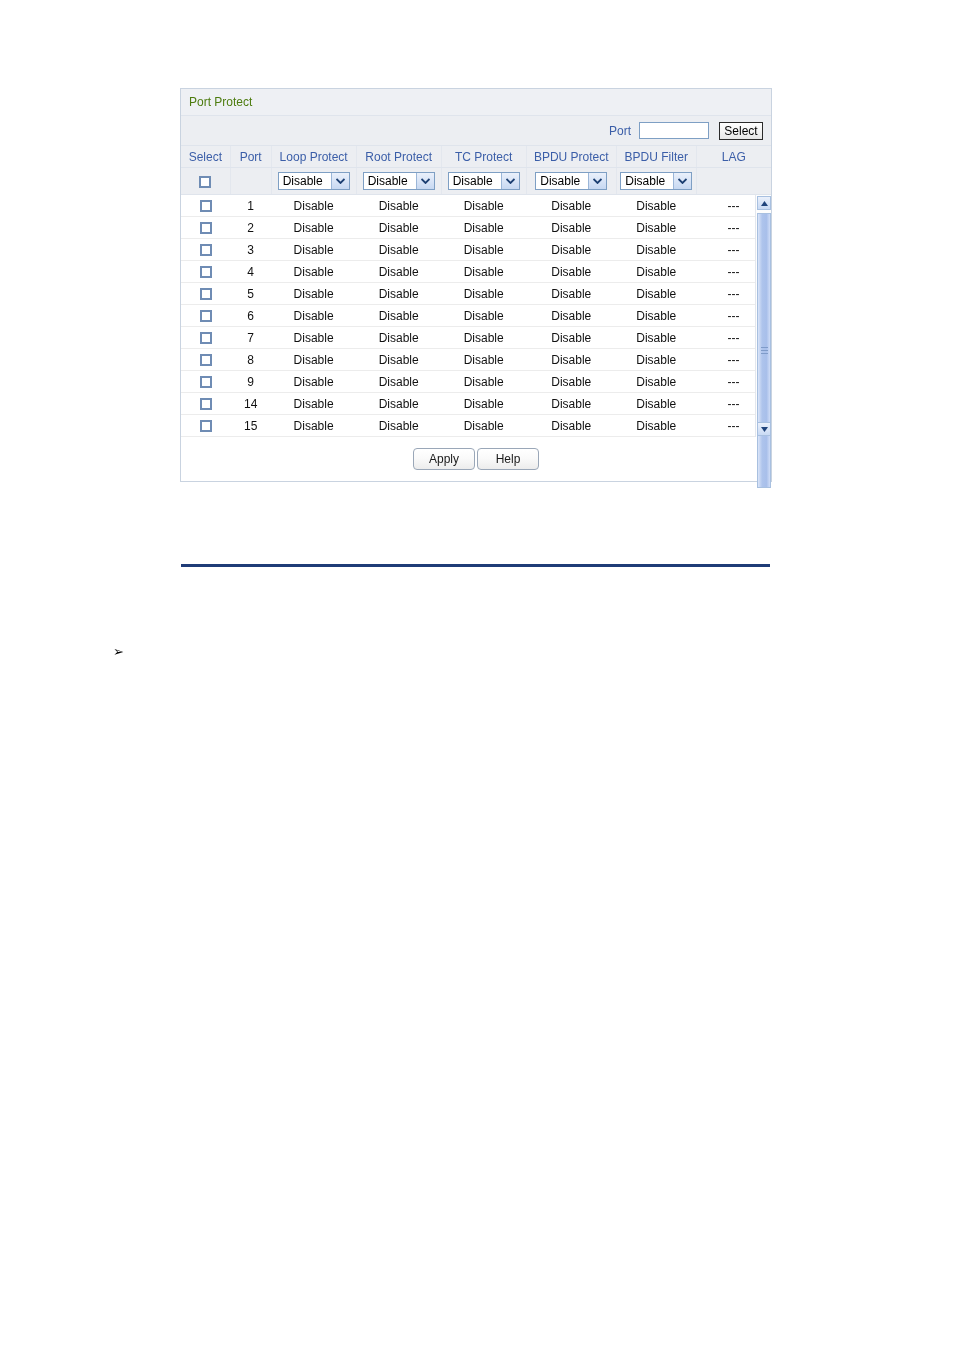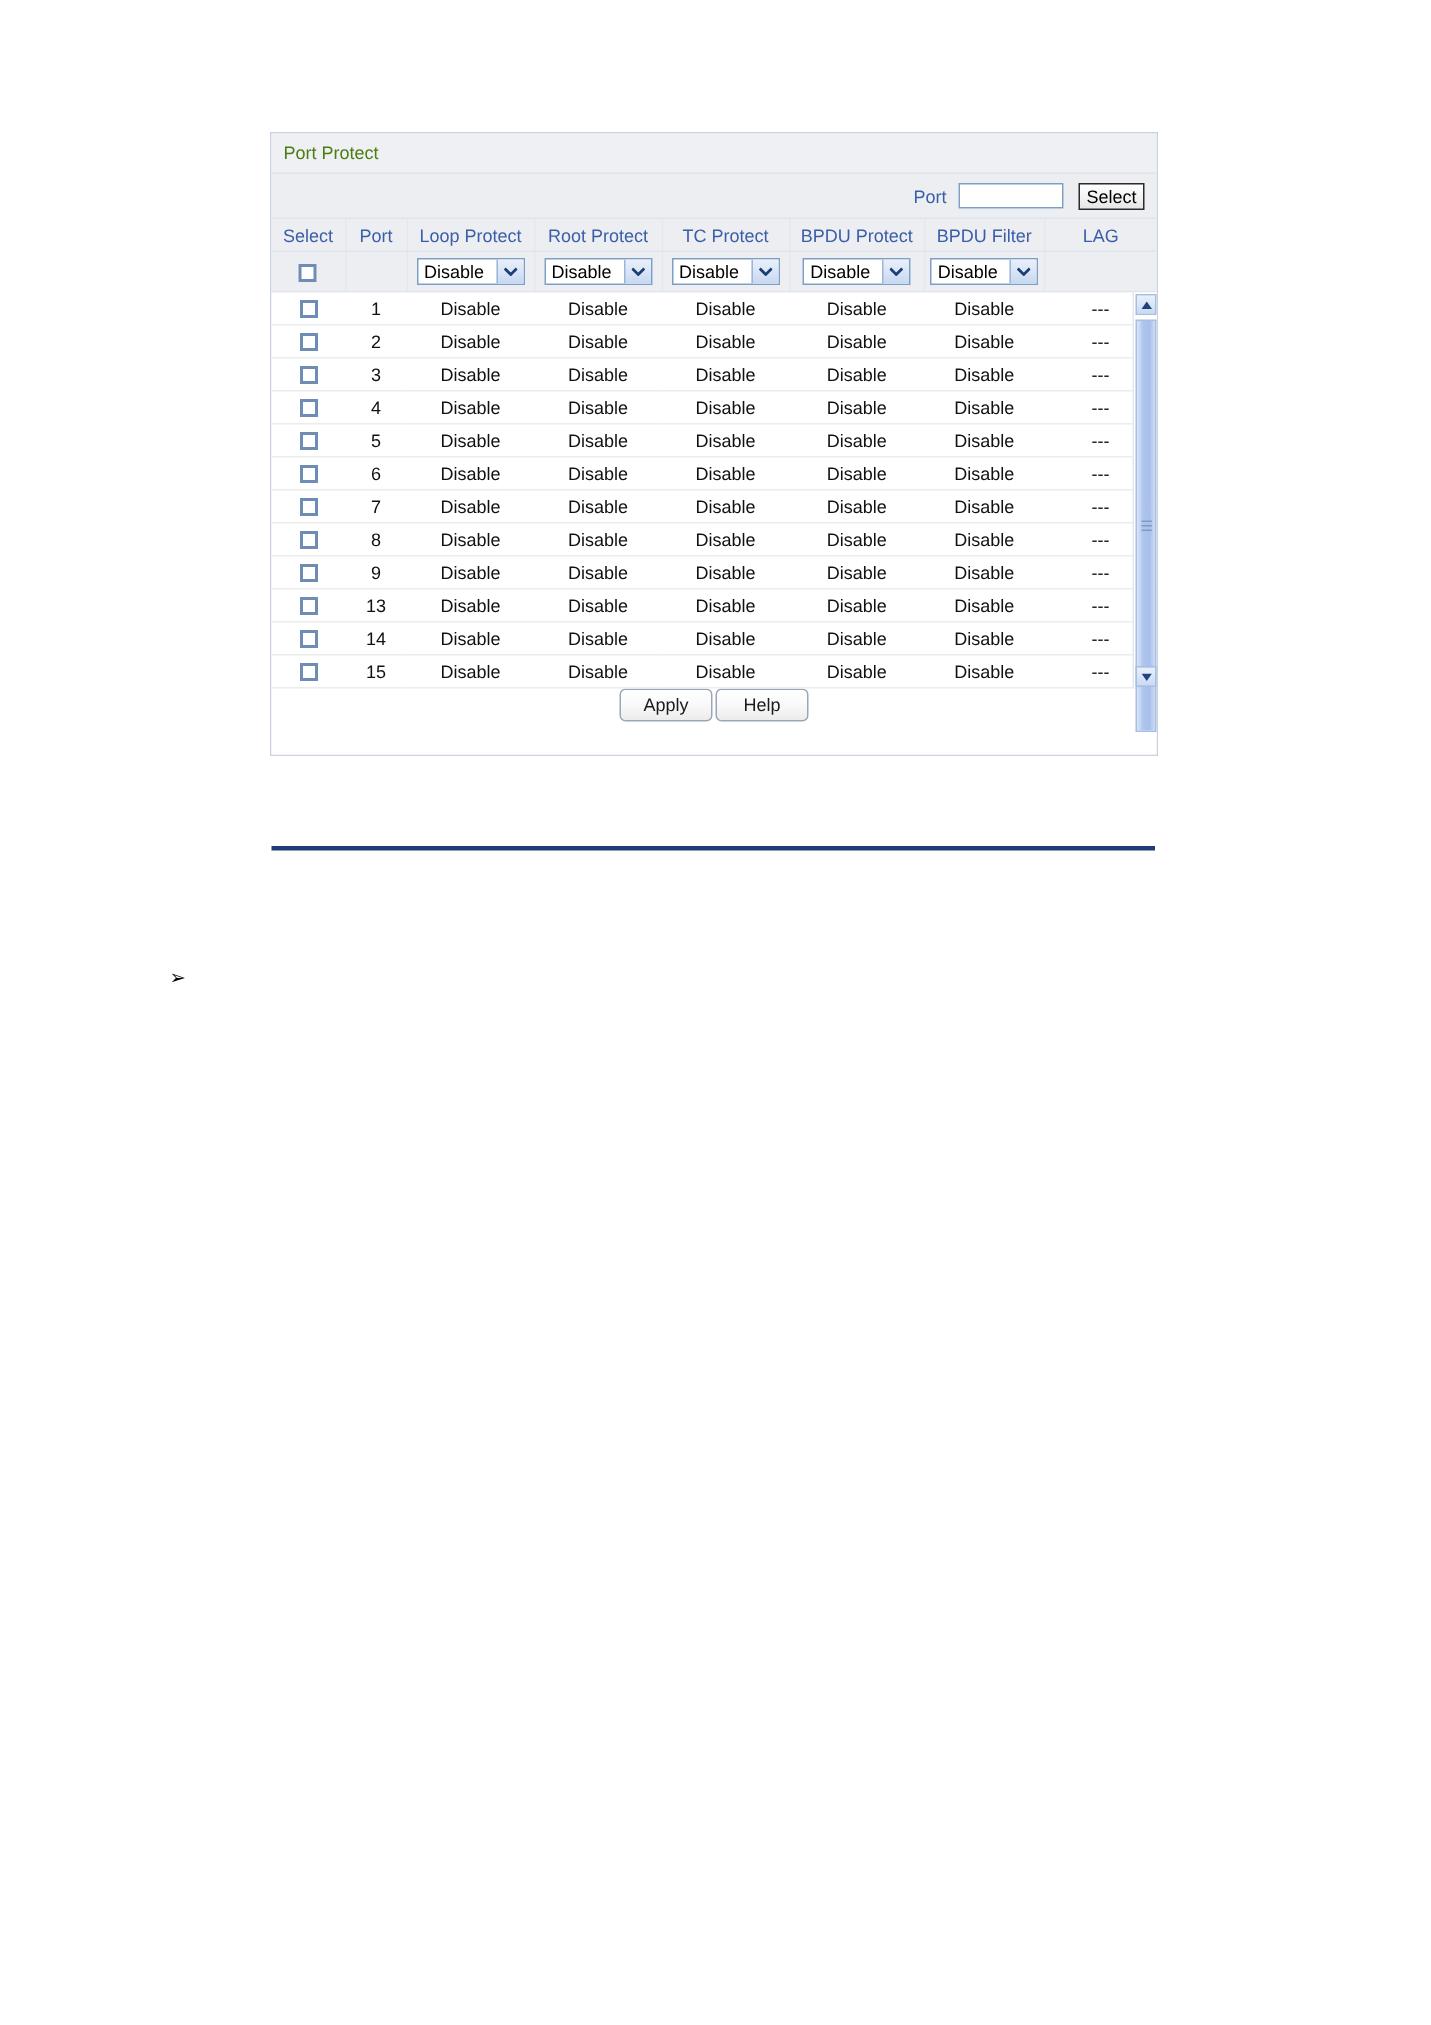--- a/index.html
+++ b/index.html
@@ -223,20 +223,21 @@
     height: 1px;
     background: #7f9bc9;
     margin: 2px 0;
   }
 
   
   .actions {
     height: 44px;
     background: #ffffff;
     display: flex;
+    align-items: center;
     justify-content: center;
     gap: 2px;
   }
   .btn {
     min-width: 62px;
     height: 22px;
     padding: 0 10px;
     font-family: "Liberation Sans", sans-serif;
     font-size: 12px;
     color: #1a1a1a;
@@ -460,30 +461,20 @@
             <td>9</td>
             <td>Disable</td>
             <td>Disable</td>
             <td>Disable</td>
             <td>Disable</td>
             <td>Disable</td>
             <td>---</td>
           </tr>
           <tr>
             <td><input type="checkbox" class="cbx" style=""></td>
-            <td>13</td>
-            <td>Disable</td>
-            <td>Disable</td>
-            <td>Disable</td>
-            <td>Disable</td>
-            <td>Disable</td>
-            <td>---</td>
-          </tr>
-          <tr>
-            <td><input type="checkbox" class="cbx" style=""></td>
             <td>14</td>
             <td>Disable</td>
             <td>Disable</td>
             <td>Disable</td>
             <td>Disable</td>
             <td>Disable</td>
             <td>---</td>
           </tr>
           <tr>
             <td><input type="checkbox" class="cbx" style=""></td>

